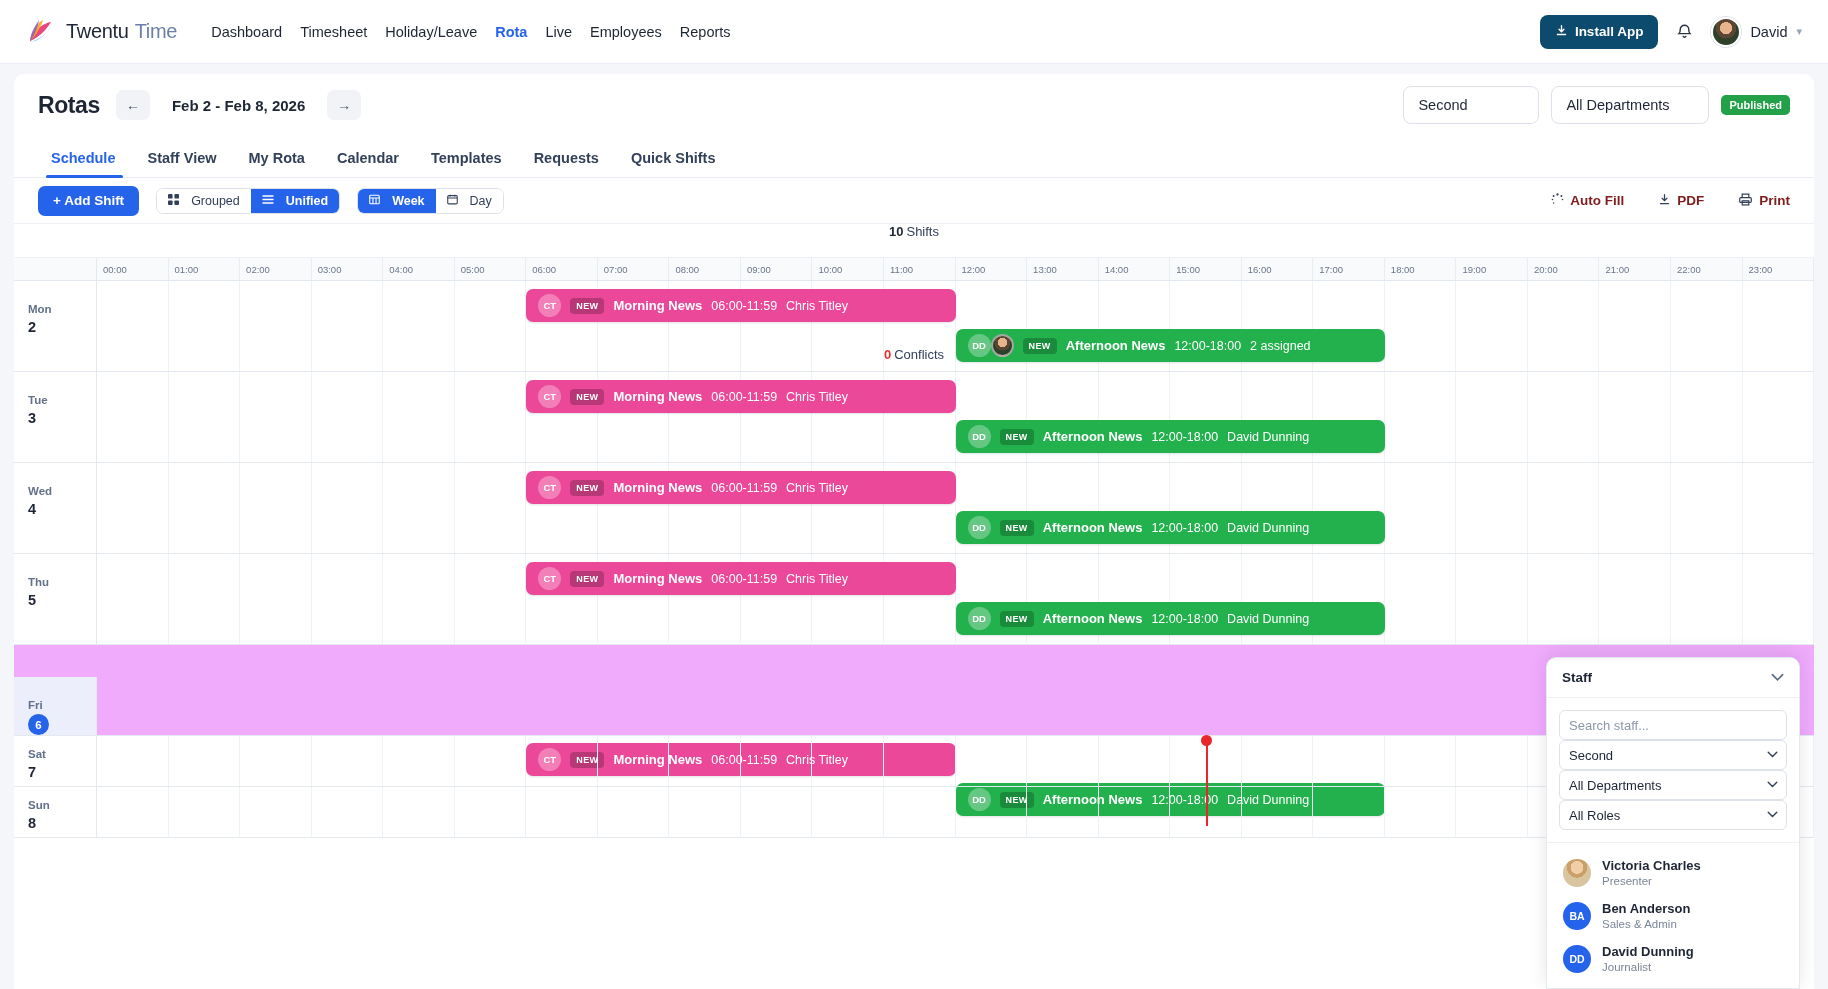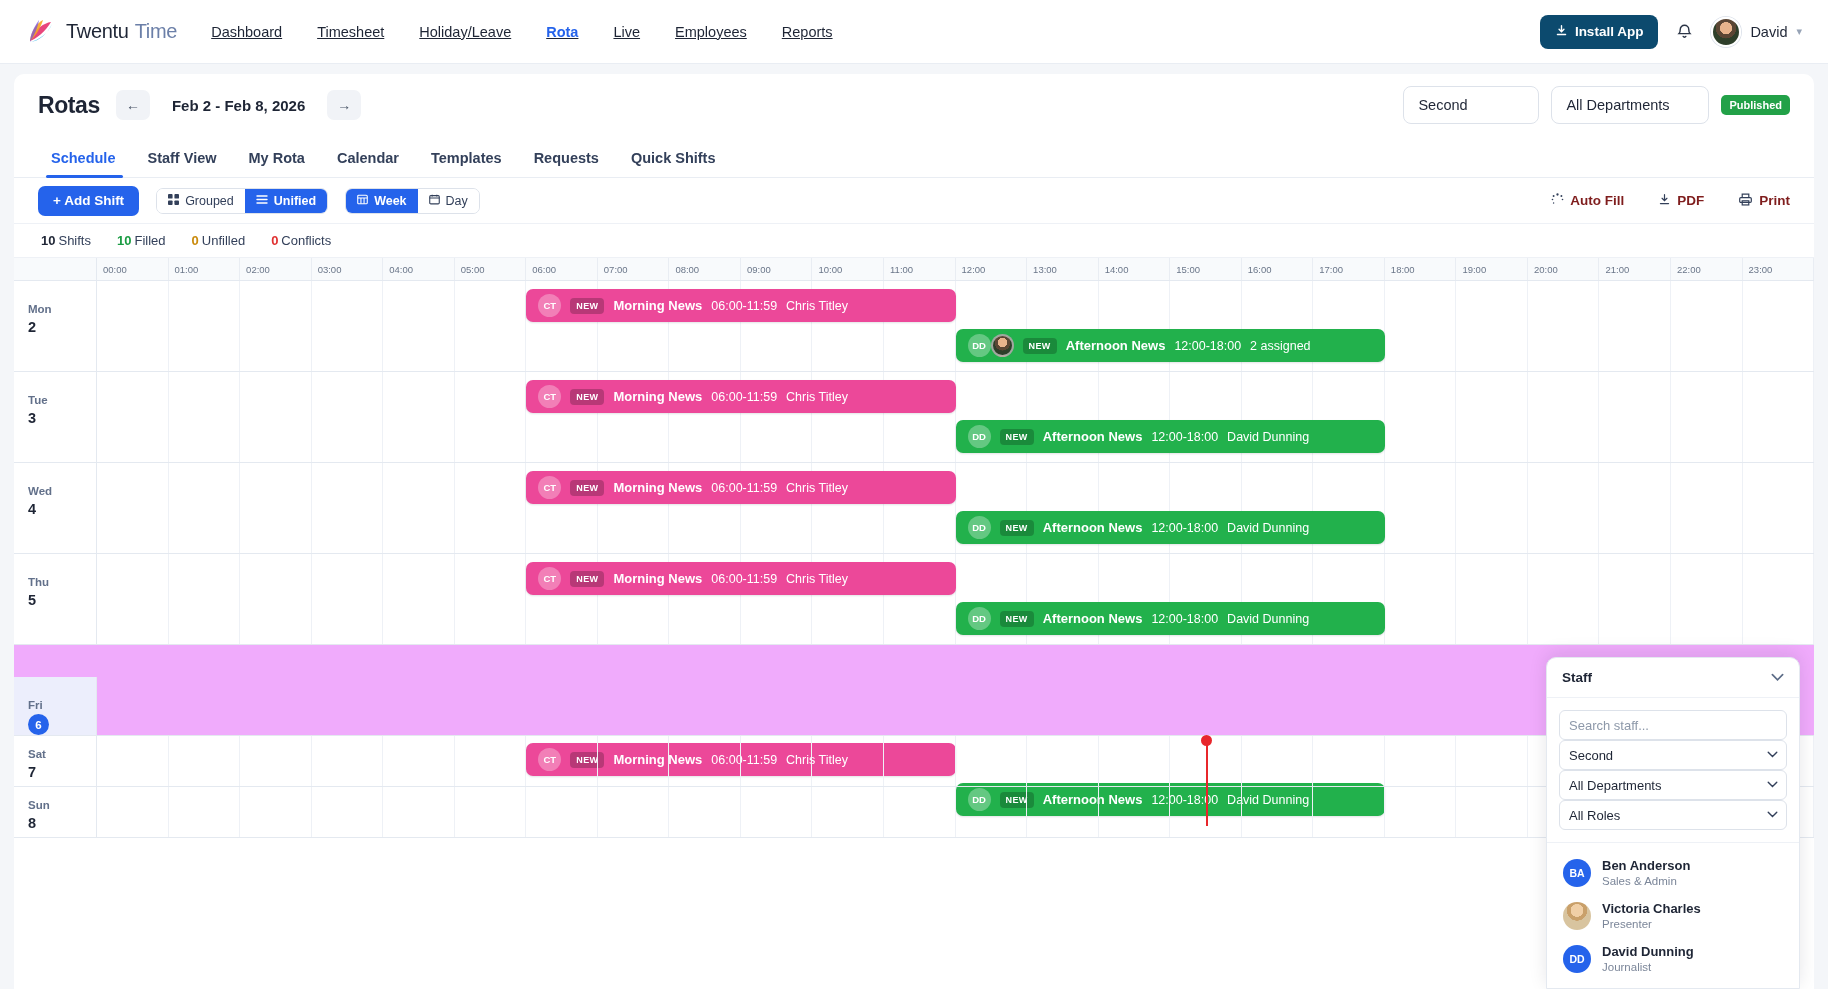--- a/index.html
+++ b/index.html
@@ -16,21 +16,21 @@
     height: 64px; background: #ffffff;
     display: flex; align-items: center;
     padding: 0 26px;
     border-bottom: 1px solid #e9edf3;
     position: relative;
   }
   .brand { display: flex; align-items: center; gap: 10px; margin-right: 34px; }
   .brand-mark { width: 30px; height: 30px; position: relative; }
   .brand-text { font-size: 20px; font-weight: normal; letter-spacing: -0.3px; }
   .brand-text .t2 { color: #6b7fa8; margin-left: 6px; }
-  .navlinks { display: flex; align-items: center; gap: 35px; text-decoration: underline; }
+  .navlinks { display: flex; align-items: center; gap: 18px; }
   .navlink { font-size: 14.5px; color: #1e2535; font-weight: 500; cursor: pointer; }
   .navlink.active { color: #2563eb; font-weight: 600; }
   .nav-right { margin-left: auto; display: flex; align-items: center; gap: 17px; }
   .install-btn {
     background: #0c4a6e; color: #fff; border: none; border-radius: 8px;
     height: 34px; padding: 0 15px; font-size: 13.5px; font-weight: bold;
     display: flex; align-items: center; gap: 7px; cursor: pointer;
     font-family: inherit;
   }
   .bell { cursor: pointer; display: flex; align-items: center; }
@@ -96,34 +96,34 @@
     height: 46px; display: flex; align-items: center; gap: 17px;
     padding: 0 24px; border-bottom: 1px solid #eef1f6;
   }
   .add-shift {
     background: #2563eb; color: #fff; border: none; border-radius: 7px;
     height: 30px; padding: 0 15px; font-size: 13.5px; font-weight: bold;
     cursor: pointer; font-family: inherit;
   }
   .segmented { display: flex; border: 1px solid #dde2ea; border-radius: 7px; overflow: hidden; height: 26px; }
   .seg {
-    display: flex; align-items: center; gap: 6px; padding: 0 11px;
+    display: flex; align-items: center; gap: 12px; padding: 0 11px;
     font-size: 12.5px; color: #33405a; background: #fff; cursor: pointer;
   }
   .seg.on { background: #2563eb; color: #fff; font-weight: 600; }
   .toolbar-right { margin-left: auto; display: flex; align-items: center; gap: 34px; }
   .tool-action {
     display: flex; align-items: center; gap: 6px;
     font-size: 13.5px; color: #7f1d1d; font-weight: 600; cursor: pointer;
   }
 
   
   .stats {
     height: 34px; display: flex; align-items: center; gap: 26px;
-    padding: 0 27px; border-bottom: 1px solid #eef1f6; font-size: 13px;
+    padding: 0 27px; border-bottom: 1px solid #eef1f6; font-size: 13px; flex-direction: column;
   }
   .stat b { font-weight: bold; }
   .stat span { color: #33405a; margin-left: 3px; }
   .stat.filled b { color: #1a9c43; }
   .stat.unfilled b { color: #c98a0b; }
   .stat.conflicts b { color: #e03131; }
 
   
   .grid-wrap { position: relative; }
   .time-header {
@@ -778,31 +778,31 @@
         </select>
         <span class="cv">
           <svg width="11" height="7" viewBox="0 0 14 9" fill="none" stroke="#33405a" stroke-width="1.8" stroke-linecap="round">
               <path d="M1.5 1.5L7 7l5.5-5.5"></path>
             </svg>
         </span>
       </div>
     </div>
     <div class="sp-list" id="staffList">
         <div class="sp-item">
+          <div class="sp-av photo"></div>
+          <div>
+            <div class="sp-nm">Victoria Charles</div>
+            <div class="sp-role">Presenter</div>
+          </div>
+        </div>
+        <div class="sp-item">
           <div class="sp-av">BA</div>
           <div>
             <div class="sp-nm">Ben Anderson</div>
             <div class="sp-role">Sales &amp; Admin</div>
-          </div>
-        </div>
-        <div class="sp-item">
-          <div class="sp-av photo"></div>
-          <div>
-            <div class="sp-nm">Victoria Charles</div>
-            <div class="sp-role">Presenter</div>
           </div>
         </div>
         <div class="sp-item">
           <div class="sp-av">DD</div>
           <div>
             <div class="sp-nm">David Dunning</div>
             <div class="sp-role">Journalist</div>
           </div>
         </div>
       </div>

